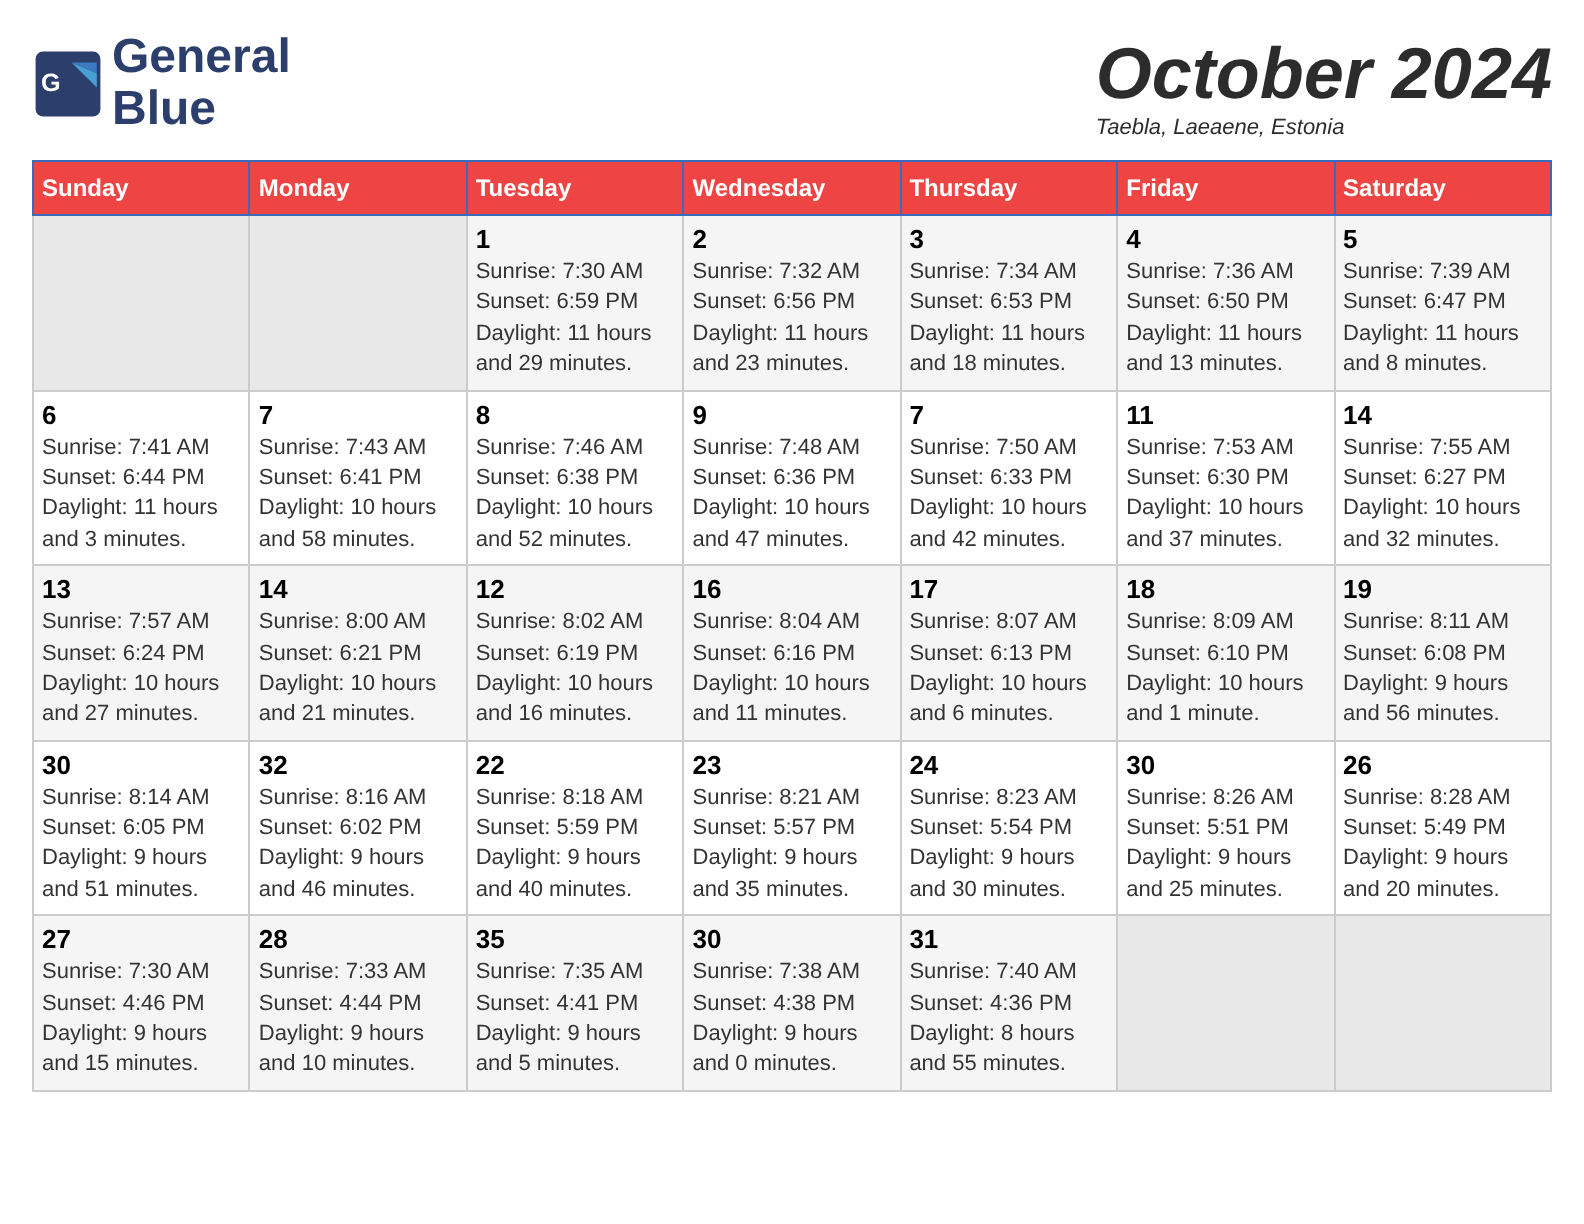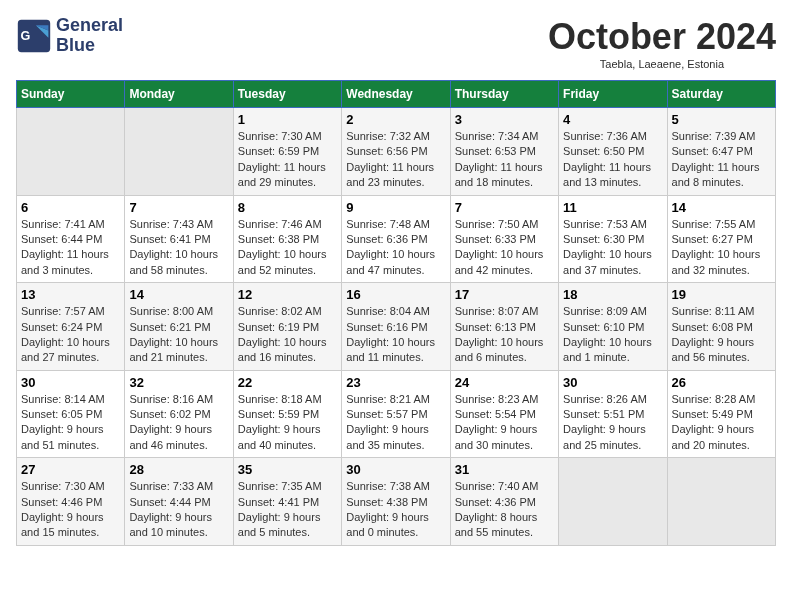--- a/index.html
+++ b/index.html
@@ -17,48 +17,49 @@
       margin-bottom: 10px;
     }
     .logo {
       display: flex;
       align-items: center;
       gap: 4px;
     }
     .logo-text {
       display: flex;
       flex-direction: column;
-      font-size: 18px;
+      font-size: 24px;
       font-weight: bold;
       color: #2c3e6b;
       line-height: 1.1;
     }
     .logo-icon {
       width: 36px;
       height: 36px;
     }
     .title-area {
-      text-align: center;
+      text-align: left;
+      font-style: italic;
     }
     .main-title {
       font-size: 36px;
       font-weight: bold;
       color: #2c2c2c;
     }
     .subtitle {
       font-size: 11px;
       color: #2c2c2c;
     }
     table {
       width: 100%;
       border-collapse: collapse;
       font-size: 11px;
     }
     thead tr th {
-      background-color: #15803d;
+      background-color: #ef4444;
       color: #fff;
       padding: 6px 4px;
       text-align: left;
       font-size: 12px;
       border: 1px solid #3b6abf;
     }
     tbody tr td {
       border: 1px solid #ccc;
       padding: 4px 4px;
       vertical-align: top;

